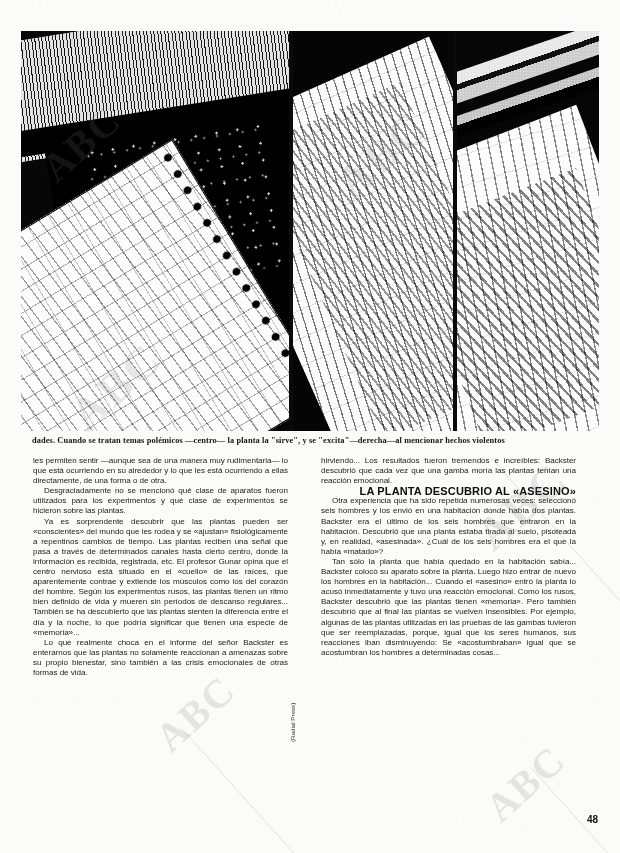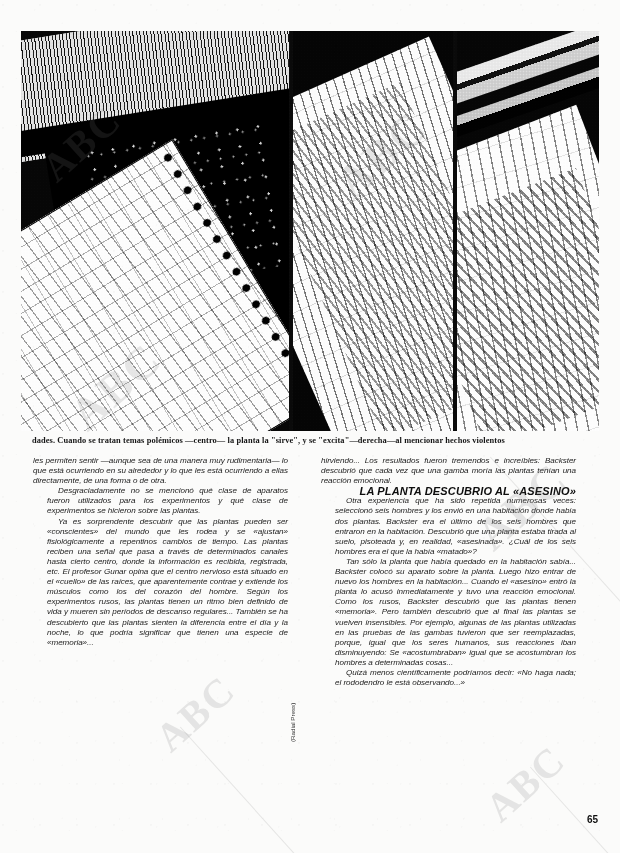--- a/index.html
+++ b/index.html
@@ -235,24 +235,23 @@
     color: #1b1b1b;
     text-align: justify;
     letter-spacing: -.05px;
   }
   .col-left  { left: 0; }
   .col-right { left: 288px; }
 
   .col p {
     margin: 0;
     text-indent: 11px;
-    font-style: italic;
   }
   .col p.noindent { text-indent: 0; }
-  .col p + p { margin-top: 0; margin-left: 14px; }
+  .col p + p { margin-top: 0; }
 
   .section-head {
     margin: 11px 0 8px 0;
     font-family: "Liberation Sans", sans-serif;
     font-weight: bold;
     font-size: 11px;
     letter-spacing: .15px;
     color: #0d0d0d;
     text-align: right;
     text-indent: 0;
@@ -358,34 +357,34 @@
   </div>
 
   <div class="caption">dades. Cuando se tratan temas polémicos —centro— la planta la "sirve", y se "excita"—derecha—al mencionar hechos violentos</div>
 
   <div class="cols">
 
     <div class="col col-left">
       <p class="noindent">les permiten sentir —aunque sea de una manera muy rudimentaria— lo que está ocurriendo en su alrededor y lo que les está ocurriendo a ellas directamente, de una forma o de otra.</p>
       <p>Desgraciadamente no se mencionó qué clase de aparatos fueron utilizados para los experimentos y qué clase de experimentos se hicieron sobre las plantas.</p>
       <p>Ya es sorprendente descubrir que las plantas pueden ser «conscientes» del mundo que les rodea y se «ajustan» fisiológicamente a repentinos cambios de tiempo. Las plantas reciben una señal que pasa a través de determinados canales hasta cierto centro, donde la información es recibida, registrada, etc. El profesor Gunar opina que el centro nervioso está situado en el «cuello» de las raíces, que aparentemente contrae y extiende los músculos como los del corazón del hombre. Según los experimentos rusos, las plantas tienen un ritmo bien definido de vida y mueren sin períodos de descanso regulares... También se ha descubierto que las plantas sienten la diferencia entre el día y la noche, lo que podría significar que tienen una especie de «memoria»...</p>
+      <p>Lo que realmente choca en el informe del señor Backster es enterarnos que las plantas no solamente reaccionan a amenazas sobre su propio bienestar, sino también a las crisis emocionales de otras formas de vida.</p>
     </div>
 
     <div class="col col-right">
       <p class="noindent">hirviendo... Los resultados fueron tremendos e increíbles: Backster descubrió que cada vez que una gamba moría las plantas tenían una reacción emocional.</p>
       <p class="section-head">LA PLANTA DESCUBRIO AL «ASESINO»</p>
       <p>Otra experiencia que ha sido repetida numerosas veces: seleccionó seis hombres y los envió en una habitación donde había dos plantas. Backster era el último de los seis hombres que entraron en la habitación. Descubrió que una planta estaba tirada al suelo, pisoteada y, en realidad, «asesinada». ¿Cuál de los seis hombres era el que la había «matado»?</p>
       <p>Tan sólo la planta que había quedado en la habitación sabía... Backster colocó su aparato sobre la planta. Luego hizo entrar de nuevo los hombres en la habitación... Cuando el «asesino» entró la planta lo acusó inmediatamente y tuvo una reacción emocional. Como los rusos, Backster descubrió que las plantas tienen «memoria». Pero también descubrió que al final las plantas se vuelven insensibles. Por ejemplo, algunas de las plantas utilizadas en las pruebas de las gambas tuvieron que ser reemplazadas, porque, igual que los seres humanos, sus reacciones iban disminuyendo: Se «acostumbraban» igual que se acostumbran los hombres a determinadas cosas...</p>
-      <p>Quizá menos científicamente podríamos decir: «No haga nada; el rododendro le está observando...»</p>
     </div>
   </div>
 
   <div class="credit">(Radial Press)</div>
 
-  <div class="page-number">65</div>
+  <div class="page-number">48</div>
 
   <div class="wm wm1">ABC</div>
   <div class="wm wm2">ABC</div>
   <div class="wm wm3">ABC</div>
   <div class="wm wm4">ABC</div>
   <div class="wm wm5">ABC</div>
   <div class="wm wm6">ABC</div>
 
   <div class="wm-slash ws1"></div>
   <div class="wm-slash ws2"></div>

